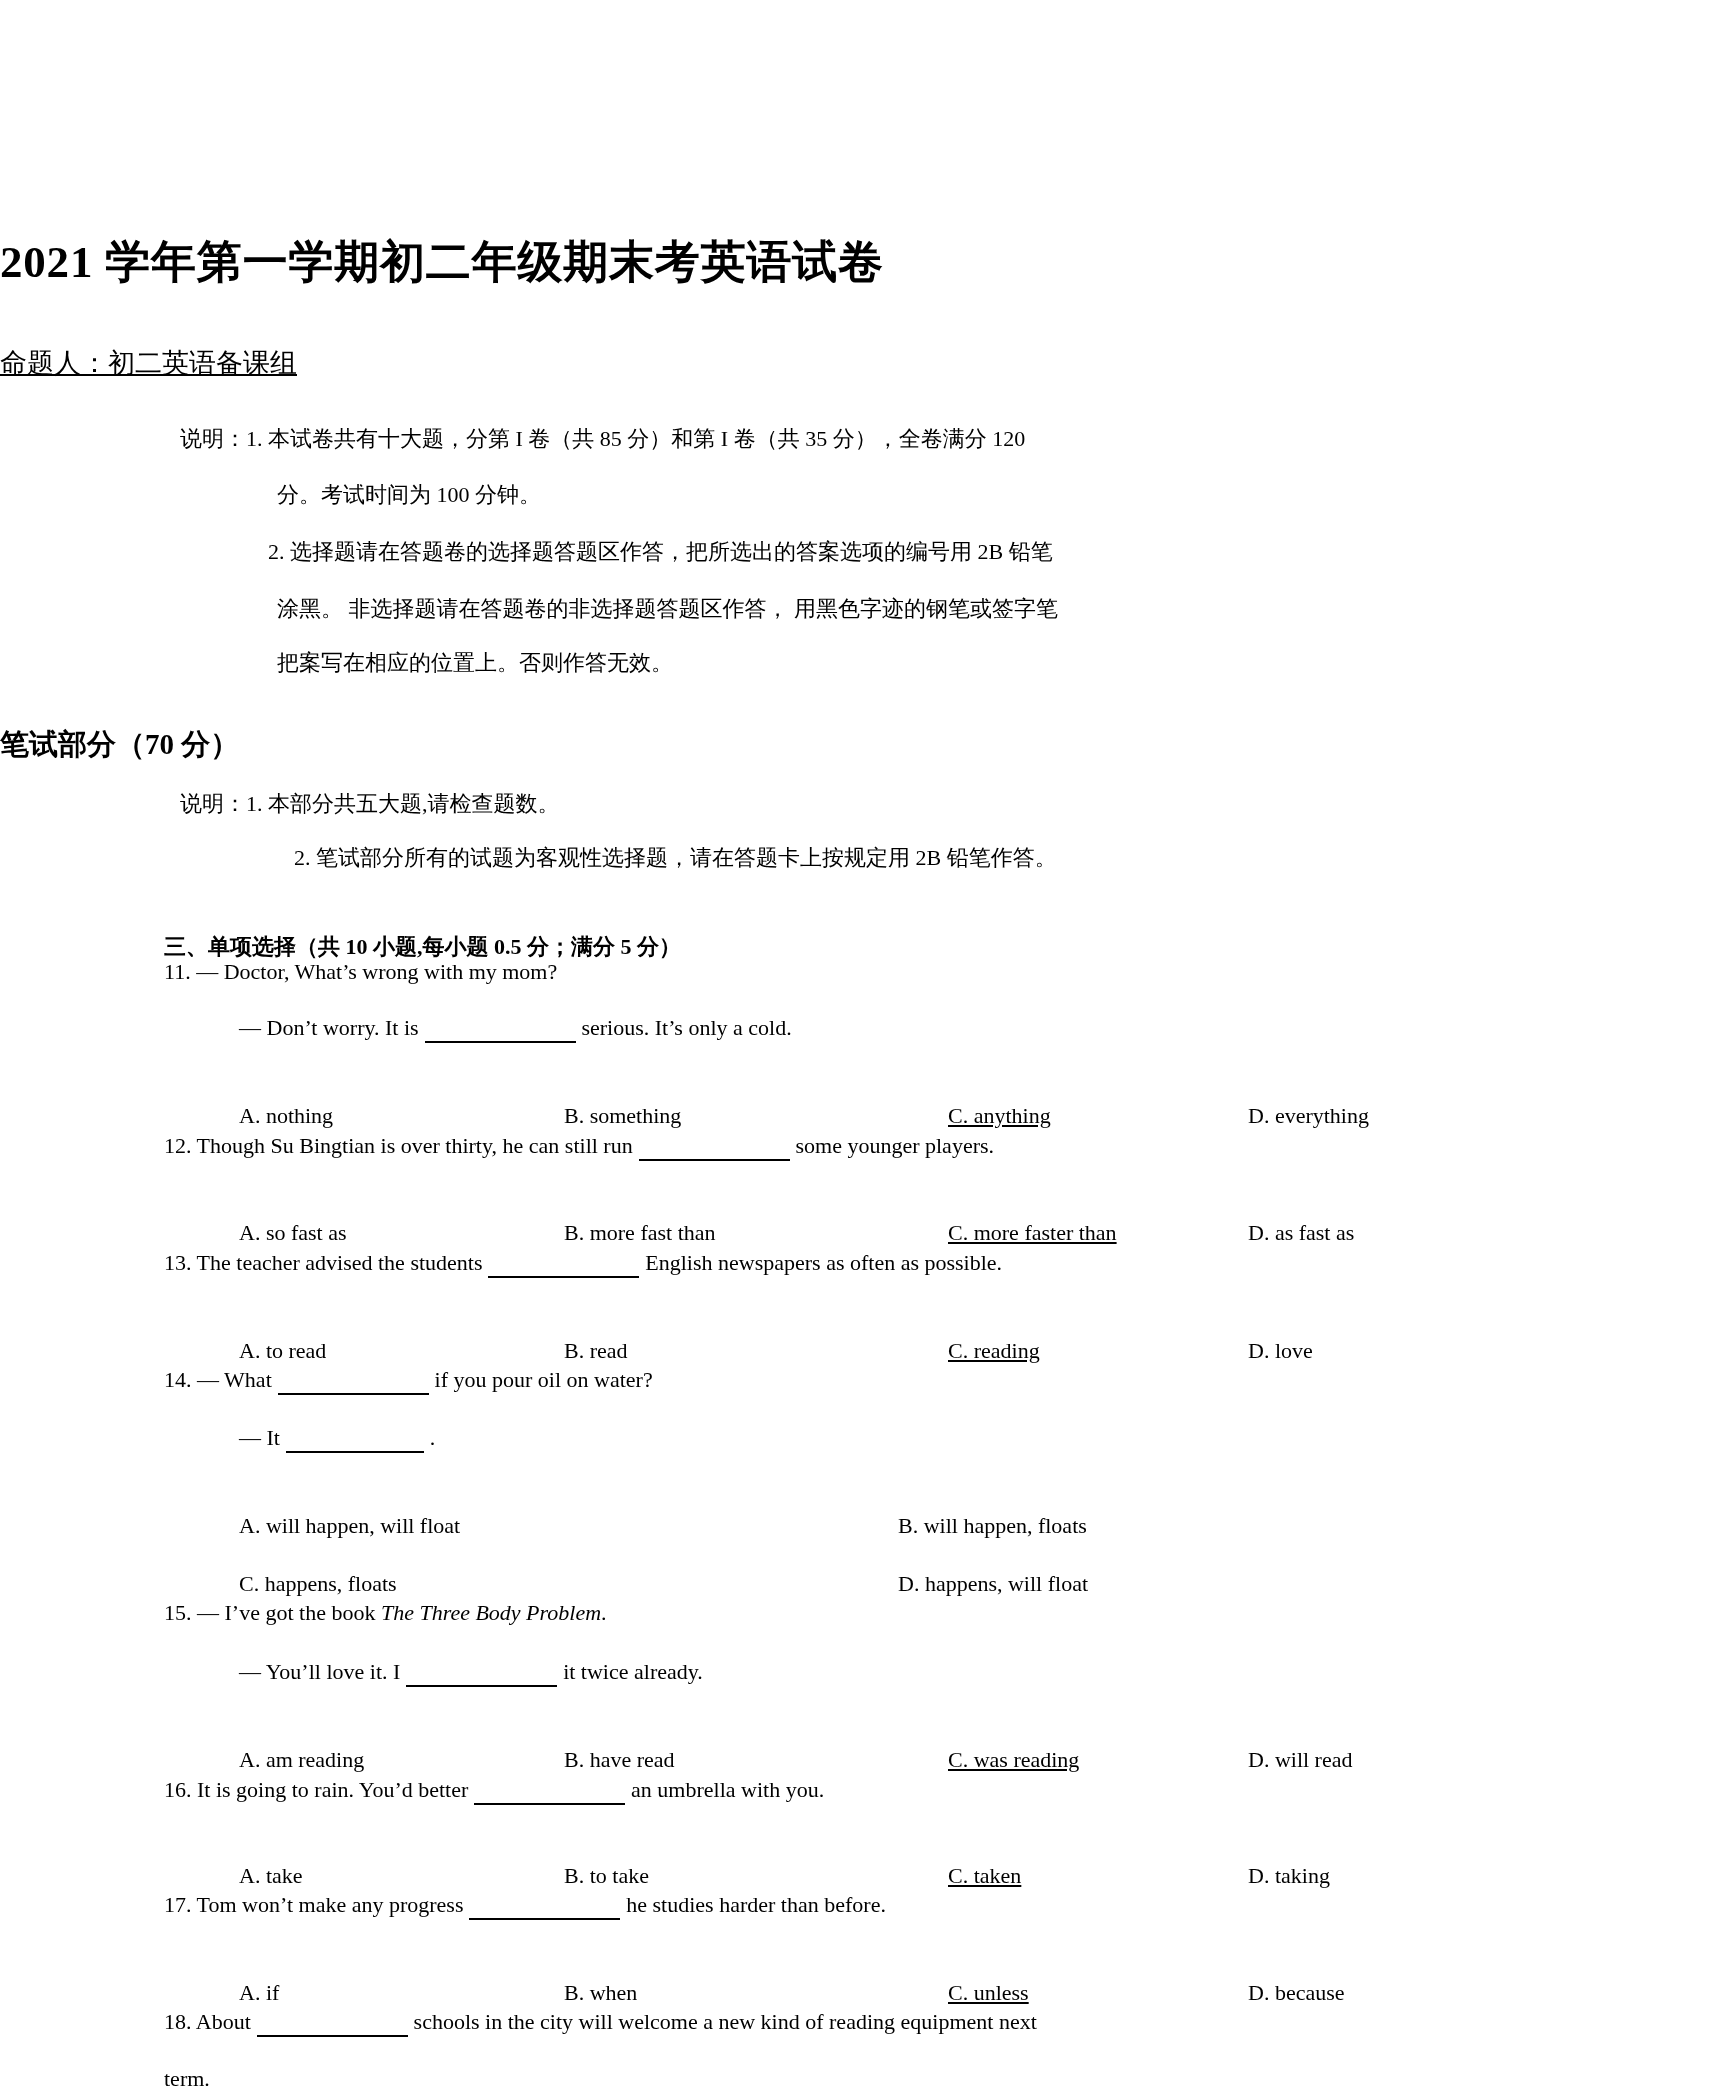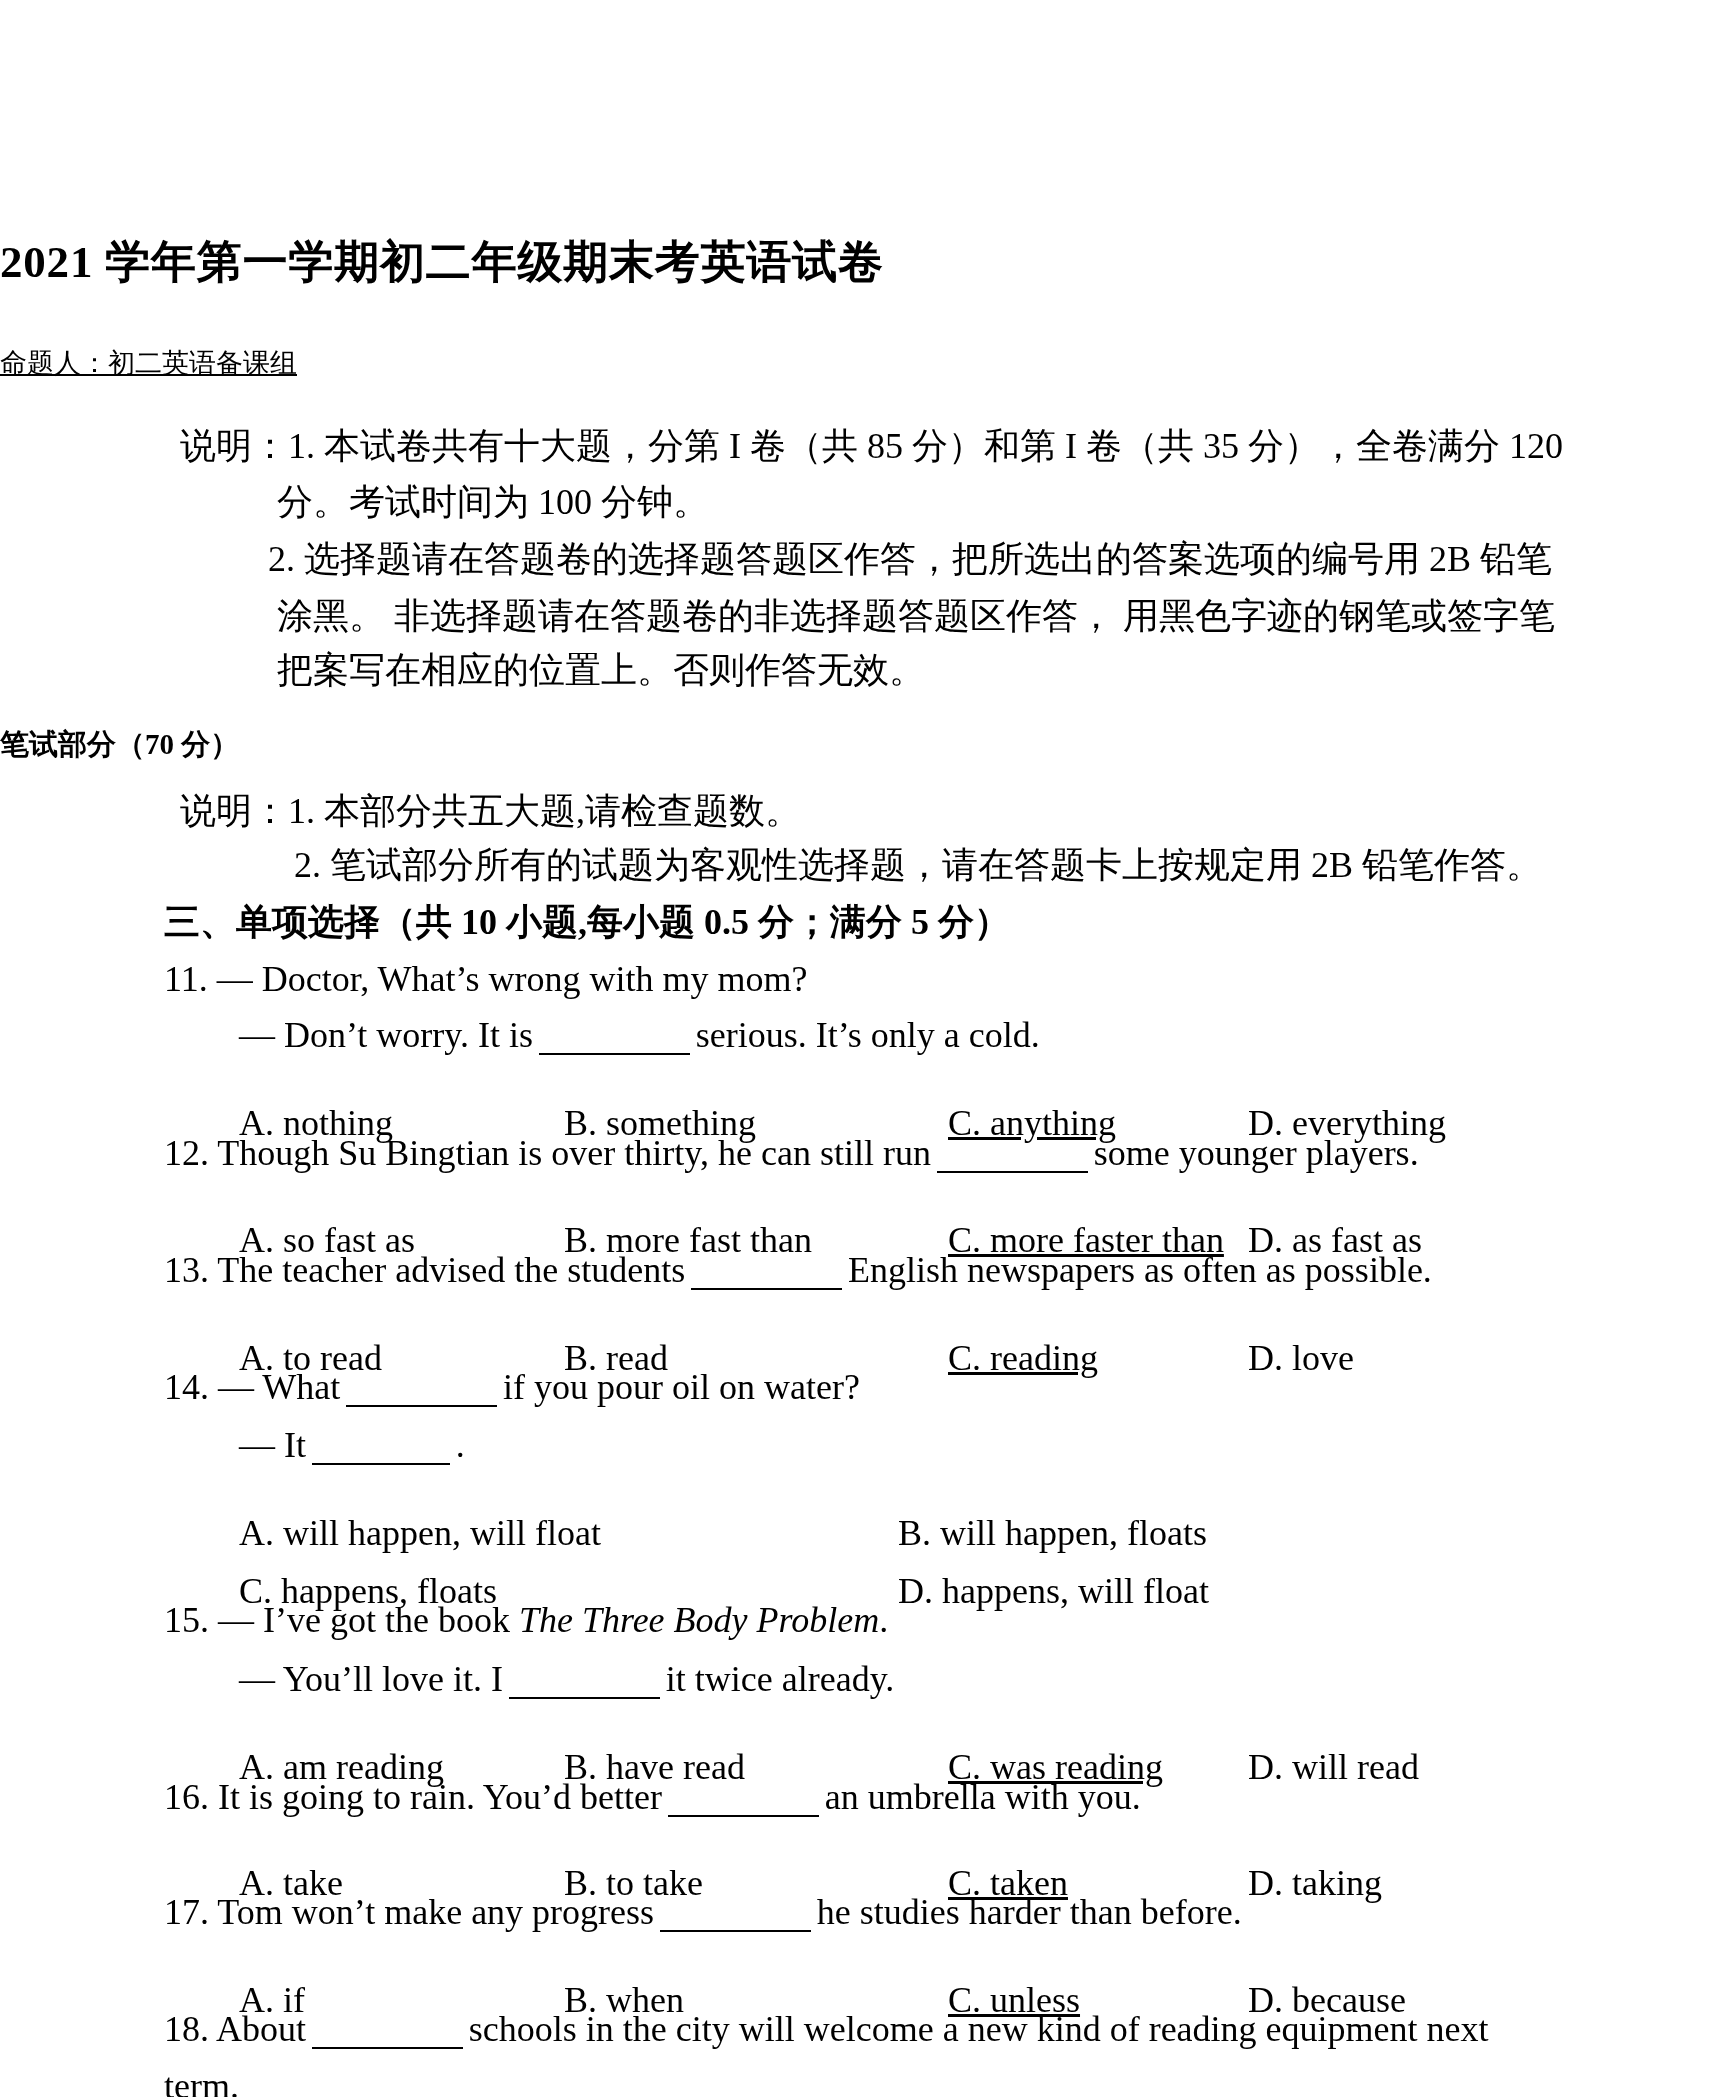--- a/index.html
+++ b/index.html
@@ -8,28 +8,28 @@
     width:1735px;
     height:2453px;
     background:#ffffff;
     color:#000;
     font-family:"Liberation Serif", serif;
     overflow:hidden;
   }
   .ln{
     position:absolute;
     white-space:nowrap;
-    font-size:36px;
+    font-size:22px;
     line-height:1.15;
   }
   .center{left:0;width:100%;text-align:left;}
   .title{font-size:45px;font-weight:bold;letter-spacing:0.8px;}
   .subtitle{font-size:27px;text-decoration:underline;}
   .h2{font-size:29px;font-weight:bold;}
-  .sechead{font-weight:bold;}
+  .sechead{font-weight:bold;margin-top:32px;}
   .opts{left:0;width:100%;}
   .opts span{position:absolute;white-space:nowrap;margin-top:29px;}
   .oa{left:239px;}
   .ob{left:564px;}
   .oc{left:948px;text-decoration:underline;}
   .od{left:1248px;}
   .ob2{left:898px;}
   .blank{
     display:inline-block;
     width:151px;

